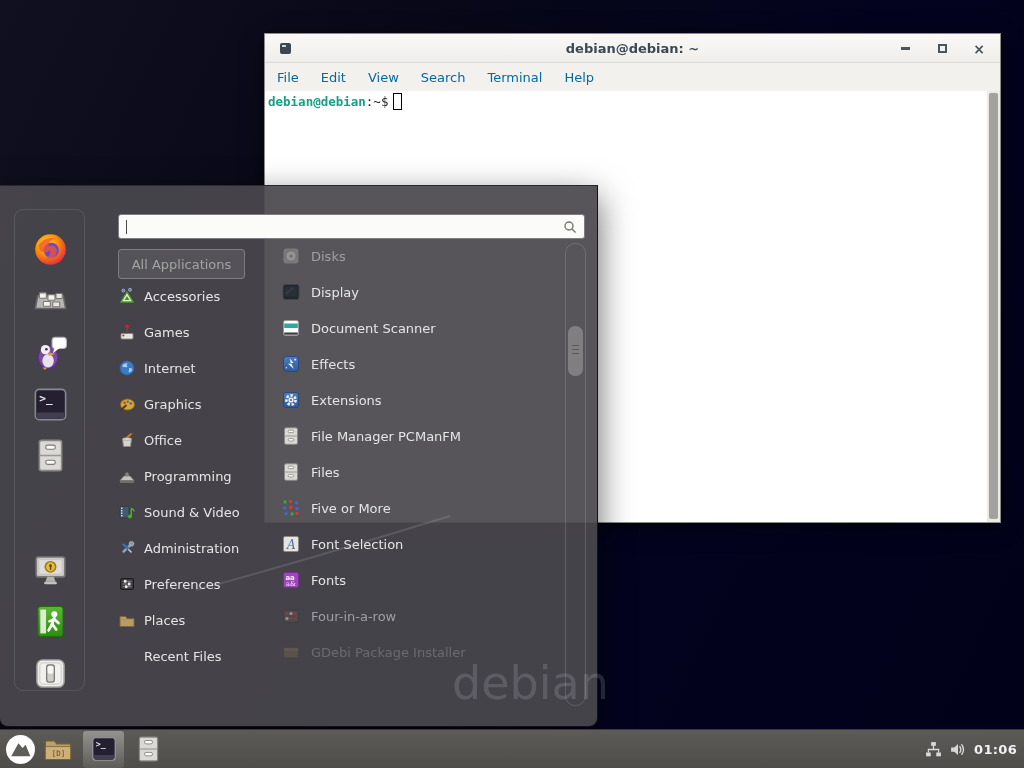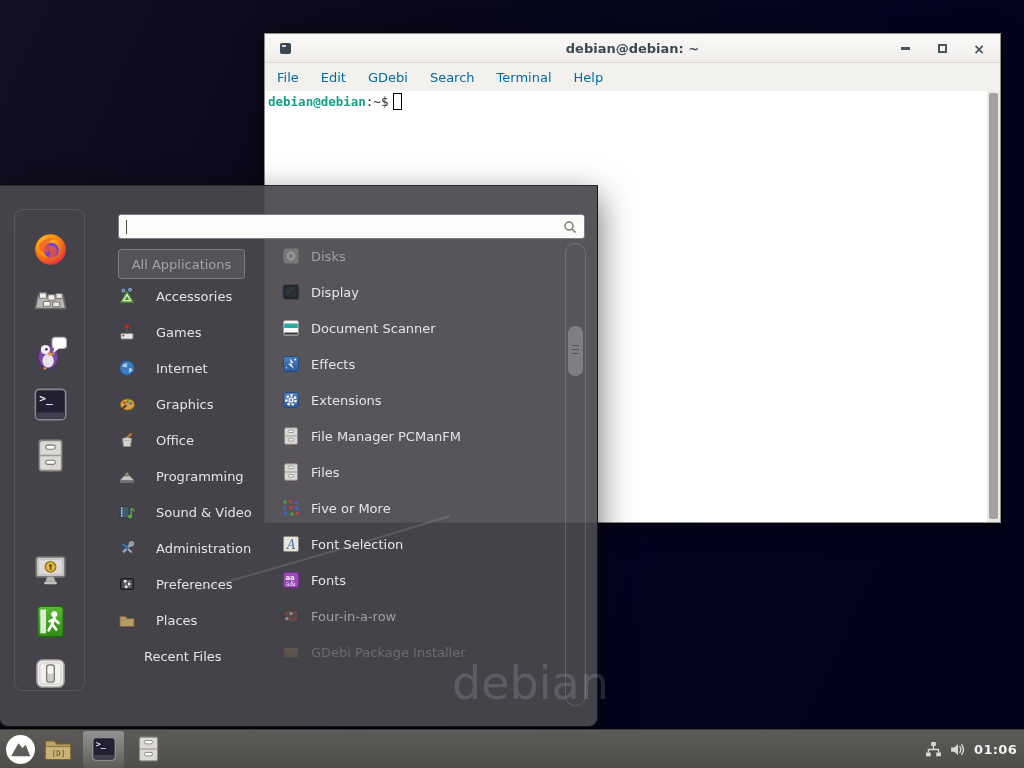--- a/index.html
+++ b/index.html
@@ -44,21 +44,21 @@
   .fav-btn svg { width:100%; height:100%; display:block; }
   .searchbox { position:absolute; left:118px; top:28px; width:467px; height:25px;
     background:#fbfbfa; border:1px solid #7f7d81; border-radius:3px;
     display:flex; align-items:center; padding:0 7px; }
   .search-caret { width:1px; height:14px; background:#4a4a4a; }
   .searchbox input { flex:1; border:none; outline:none; background:transparent; font-size:13px; height:100%; }
   .all-apps { position:absolute; left:118px; top:63px; width:127px; height:30px;
     background:rgba(255,255,255,.09); border:1px solid rgba(255,255,255,.24); border-radius:4px;
     display:flex; align-items:center; justify-content:center; color:#a3a3a3; font-size:13px; cursor:pointer; }
   .cat-list { position:absolute; left:118px; top:92px; width:150px; }
-  .cat-row { height:36px; display:flex; align-items:center; gap:20px; cursor:pointer; }
+  .cat-row { height:36px; display:flex; align-items:center; gap:8px; cursor:pointer; }
   .cat-row .ci { width:18px; height:18px; flex:0 0 18px; }
   .cat-row .ci svg { width:18px; height:18px; display:block; }
   .cat-row .clabel { font-size:13px; color:#e6e4e6; white-space:nowrap; }
   .cat-row.noicon { padding-left:26px; }
   .app-list { position:absolute; left:281px; top:52px; width:278px; }
   .app-row { height:36px; display:flex; align-items:center; gap:10px; cursor:pointer; }
   .app-row .ai { width:20px; height:20px; flex:0 0 20px; }
   .app-row .ai svg { width:20px; height:20px; display:block; }
   .app-row .alabel { font-size:13px; color:#e5e5e5; white-space:nowrap; }
   .app-row.muted .alabel { color:#a19fa3; }
@@ -130,21 +130,21 @@
             <div class="glyph-max"></div>
           </div>
         <div class="tb-btn">
             <div class="glyph-close">×</div>
           </div>
       </div>
     </div>
     <div class="menubar">
       <span class="mitem">File</span>
       <span class="mitem">Edit</span>
-      <span class="mitem">GDebi</span>
+      <span class="mitem">View</span>
       <span class="mitem">Search</span>
       <span class="mitem">Terminal</span>
       <span class="mitem">Help</span>
     </div>
     <div class="term-body">
       <div class="prompt-line">
         <span class="p-user">debian@debian</span>
           <span class="p-rest">:~$</span>
         <span class="term-cursor"></span>
       </div>

